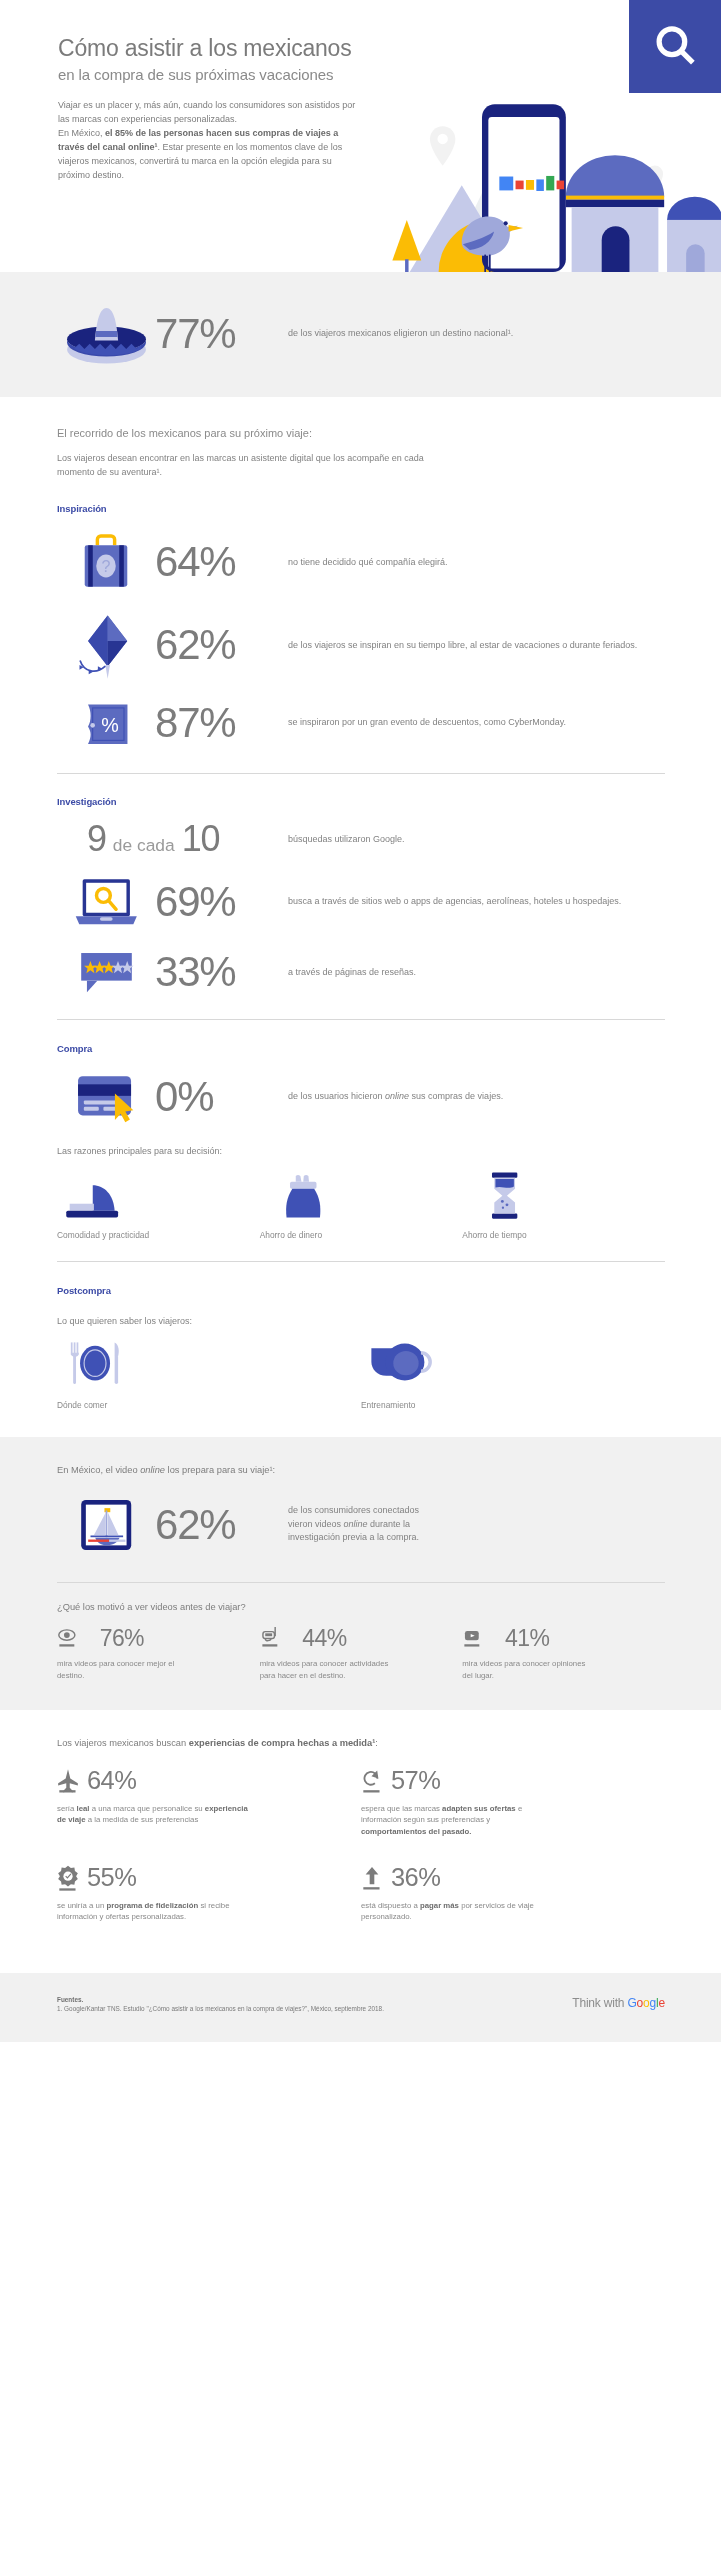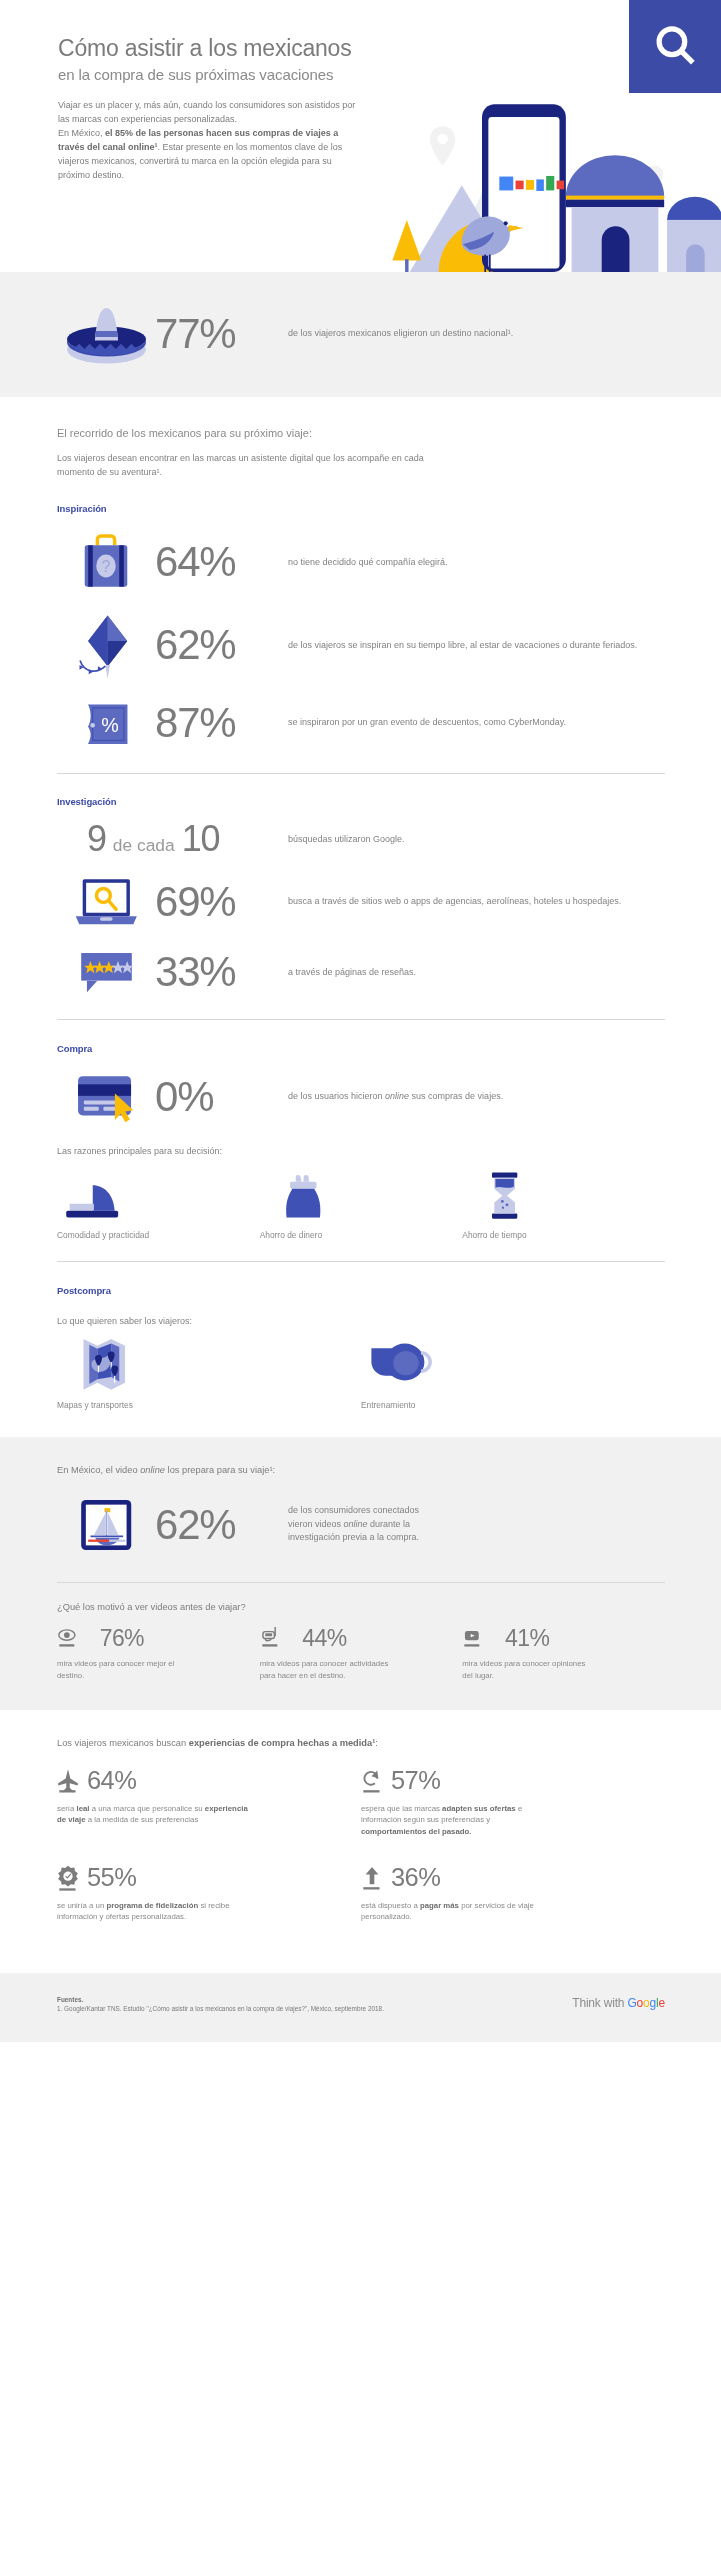--- a/index.html
+++ b/index.html
@@ -379,34 +379,32 @@
       </div>
 
       <div class="phase" style="padding-bottom:27px">
         <div class="phase-label">Postcompra</div>
 
         <div class="sub-q">Lo que quieren saber los viajeros:</div>
         <div class="triple">
           <div class="cell">
             <div class="art">
               <svg width="98" height="58" viewBox="0 0 170 100">
-                <polygon points="46,10 70,22 94,10 118,22 118,86 94,98 70,86 46,98" fill="#c5cae9"></polygon>
-                <polygon points="56,20 70,27 70,80 56,88" fill="#5c6bc0"></polygon>
-                <polygon points="70,27 94,18 94,76 70,80" fill="#3f51b5"></polygon>
-                <polygon points="94,18 108,24 108,84 94,76" fill="#5c6bc0"></polygon>
-                <path d="M60 50 C70 38 82 48 90 36 C98 46 92 62 80 66 C68 70 58 62 60 50z" fill="#9fa8da"></path>
-                <path d="M66 44 a6 6 0 1 1 12 0 c0 6 -6 14 -6 14 s-6 -8 -6 -14z" fill="#1a237e"></path>
-                <rect x="71" y="56" width="2" height="12" fill="#ffffff"></rect>
-                <path d="M88 38 a6 6 0 1 1 12 0 c0 6 -6 14 -6 14 s-6 -8 -6 -14z" fill="#1a237e"></path>
-                <rect x="93" y="50" width="2" height="12" fill="#ffffff"></rect>
-                <path d="M94 62 a6 6 0 1 1 12 0 c0 6 -6 14 -6 14 s-6 -8 -6 -14z" fill="#1a237e"></path>
-                <rect x="99" y="74" width="2" height="12" fill="#ffffff"></rect>
-              </svg>
-            </div>
-            <div class="cap">Mapas y transportes</div>
+                <rect x="28" y="36" width="5" height="52" rx="2" fill="#c5cae9"></rect>
+                <rect x="24" y="16" width="3" height="22" fill="#c5cae9"></rect>
+                <rect x="29" y="16" width="3" height="22" fill="#c5cae9"></rect>
+                <rect x="34" y="16" width="3" height="22" fill="#c5cae9"></rect>
+                <path d="M24 34 a7 7 0 0 0 14 0z" fill="#c5cae9"></path>
+                <ellipse cx="66" cy="52" rx="26" ry="30" fill="#3f51b5"></ellipse>
+                <ellipse cx="66" cy="52" rx="19" ry="23" fill="none" stroke="#c5cae9" stroke-width="2"></ellipse>
+                <rect x="100" y="38" width="6" height="50" rx="3" fill="#c5cae9"></rect>
+                <path d="M100 16 C108 20 108 32 106 40 L100 40z" fill="#c5cae9"></path>
+              </svg>
+            </div>
+            <div class="cap">Dónde comer</div>
           </div>
           <div class="cell">
             <div class="art">
               <svg width="98" height="58" viewBox="0 0 170 100">
                 <path d="M18 26 L66 26 L66 74 L44 74 C28 74 18 62 18 50z" fill="#3f51b5"></path>
                 <ellipse cx="76" cy="50" rx="34" ry="32" fill="#3f51b5"></ellipse>
                 <ellipse cx="78" cy="52" rx="22" ry="21" fill="#5c6bc0"></ellipse>
                 <path d="M104 34 a16 16 0 0 1 0 32" fill="none" stroke="#c5cae9" stroke-width="6"></path>
               </svg>
             </div>

